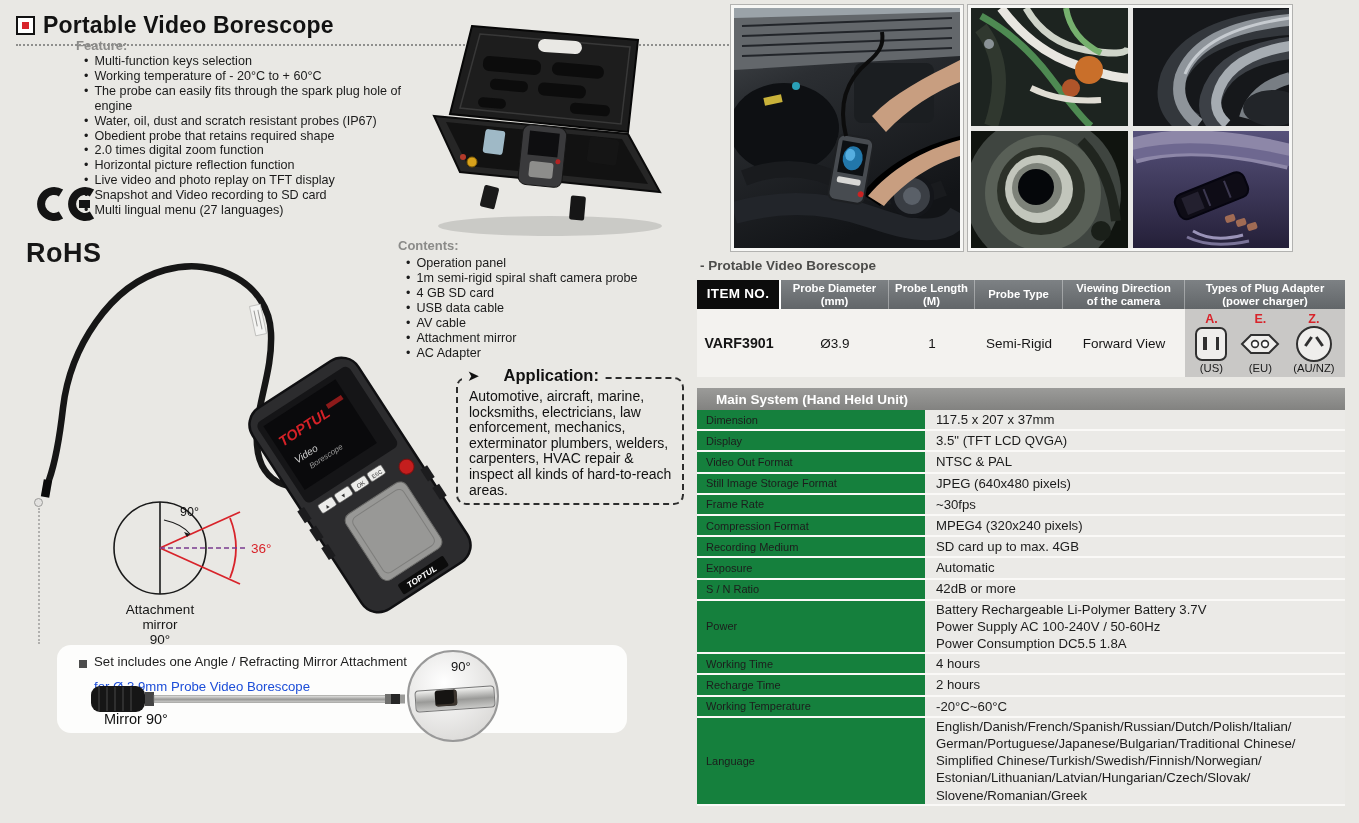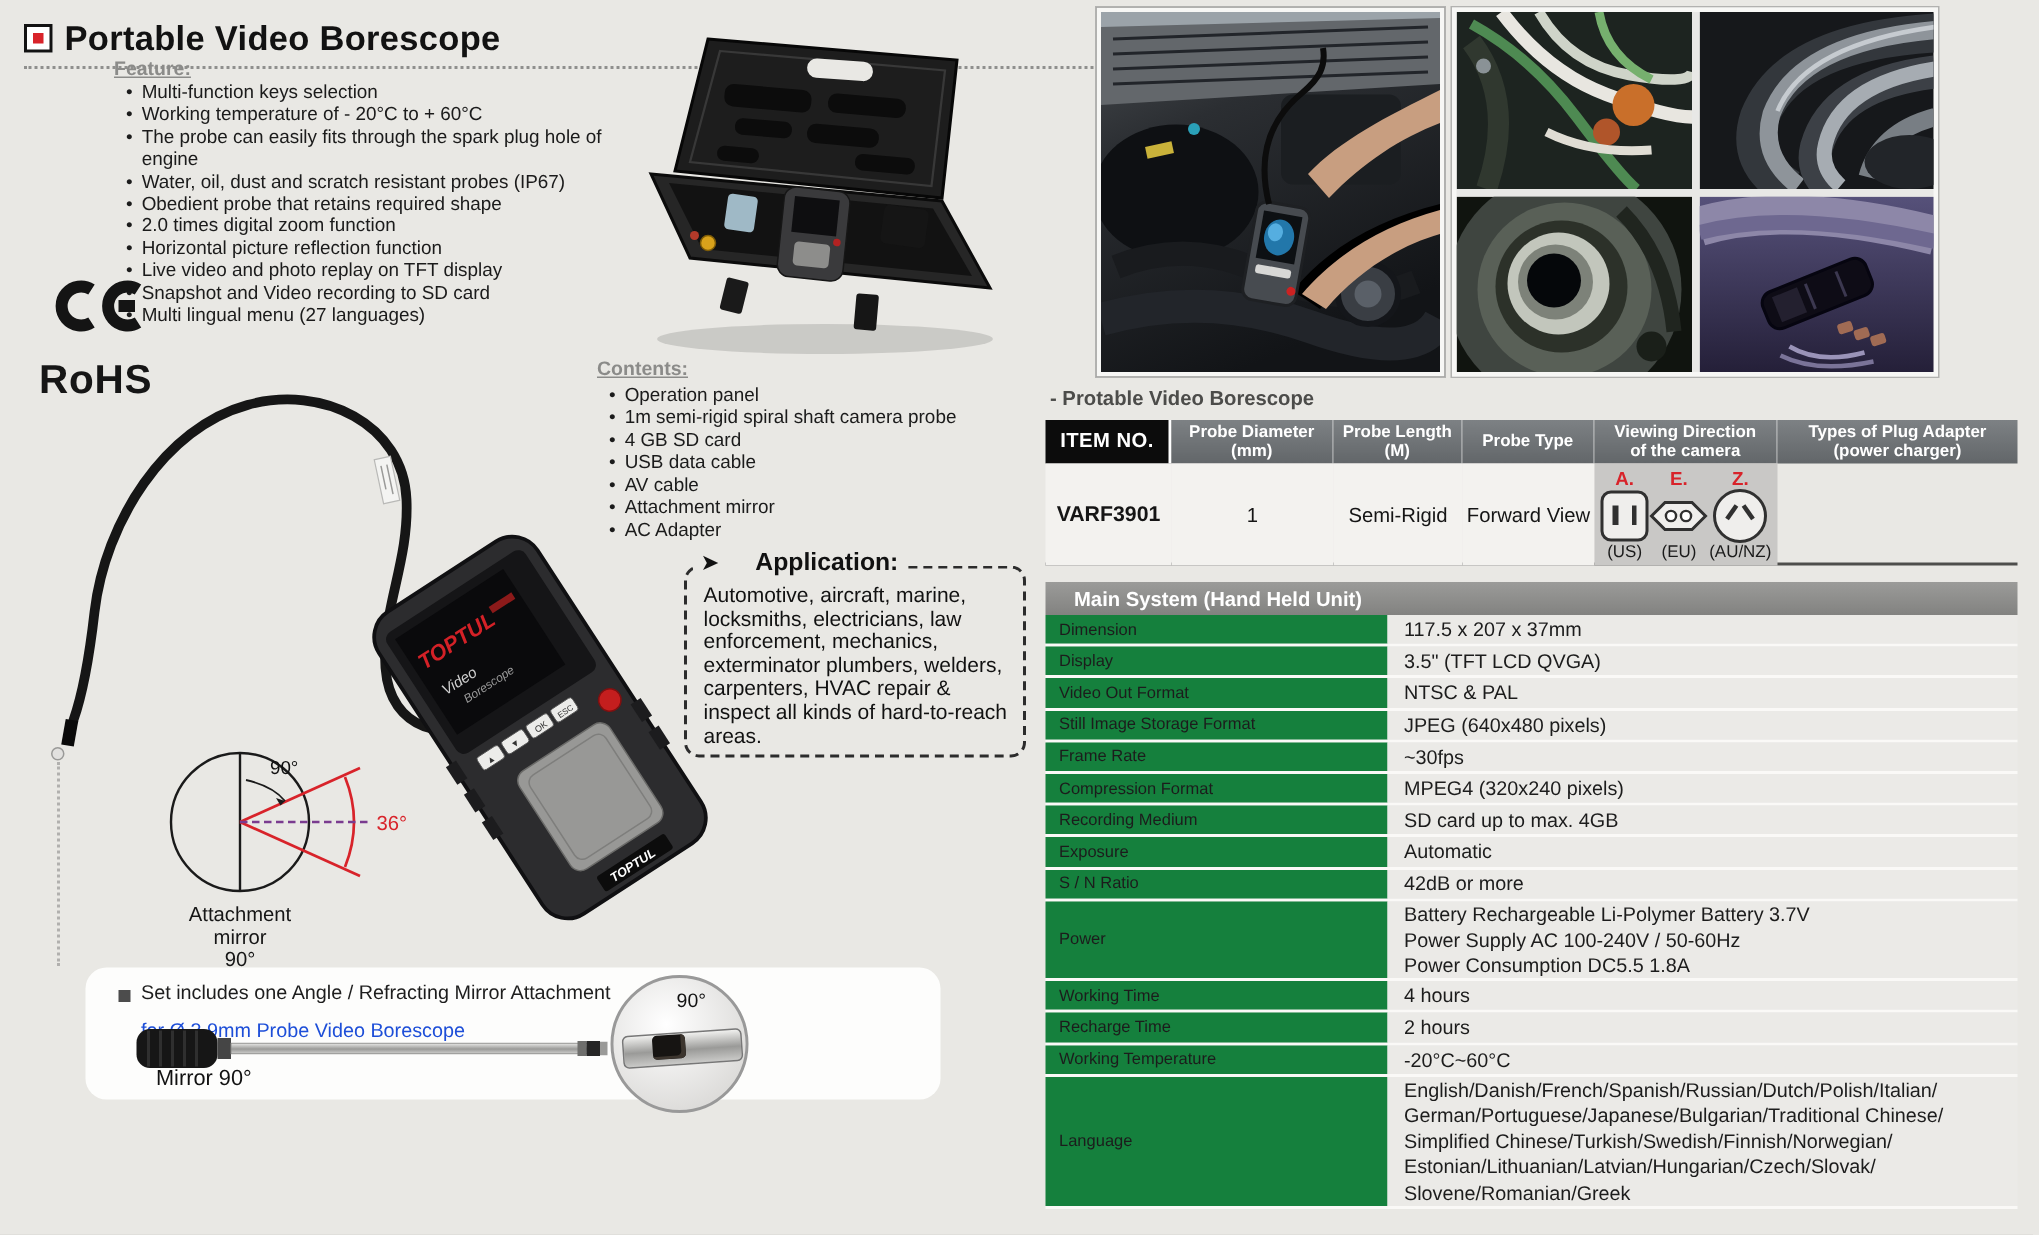--- a/index.html
+++ b/index.html
@@ -9,21 +9,21 @@
   .abs{position:absolute;}
 
   
   .title-row{left:16px;top:12px;width:732px;display:flex;align-items:center;gap:8px;
              border-bottom:2px dotted #8f8f8d;padding-bottom:5px;}
   .title-marker{width:15px;height:15px;border:2.5px solid #121212;background:#fff;
                 display:flex;align-items:center;justify-content:center;}
   .title-marker .inner{width:7px;height:7px;background:#d8232a;}
   .page-title{font-size:23px;font-weight:bold;color:#121212;letter-spacing:.2px;}
 
-  .sec-heading{font-size:13px;font-weight:bold;color:#8b8b89;text-decoration:underline;}
+  .sec-heading{font-size:13px;font-weight:bold;color:#8b8b89;}
   .blist{list-style:none;margin:0;padding:0;}
   .blist li{display:flex;gap:6px;font-size:12.6px;line-height:14.9px;color:#1b1b1b;}
   .blist .blt{color:#1b1b1b;}
 
   .cert-row{left:26px;top:186px;display:flex;align-items:center;gap:16px;flex-direction:column;}
   .rohs{font-size:27px;font-weight:bold;color:#161616;letter-spacing:.5px;}
 
   .contents-block{left:398px;top:238px;width:285px;}
   .contents-block .blist li{line-height:15px;}
 
@@ -447,20 +447,21 @@
       <div class="hc">Probe Length
 (M)</div>
       <div class="hc">Probe Type</div>
       <div class="hc">Viewing Direction
 of the camera</div>
       <div class="hc">Types of Plug Adapter
 (power charger)</div>
     </div>
     <div class="it-body">
       <div class="bc itemno">VARF3901</div>
+      <div class="bc">Ø3.9</div>
       <div class="bc">1</div>
       <div class="bc">Semi-Rigid</div>
       <div class="bc">Forward View</div>
       <div class="bc plugcell">
         <div class="plug">
           <span class="plug-letter">A.</span>
           <span class="plug-us">
               <i class="l"></i>
               <i class="r"></i>
             </span>

